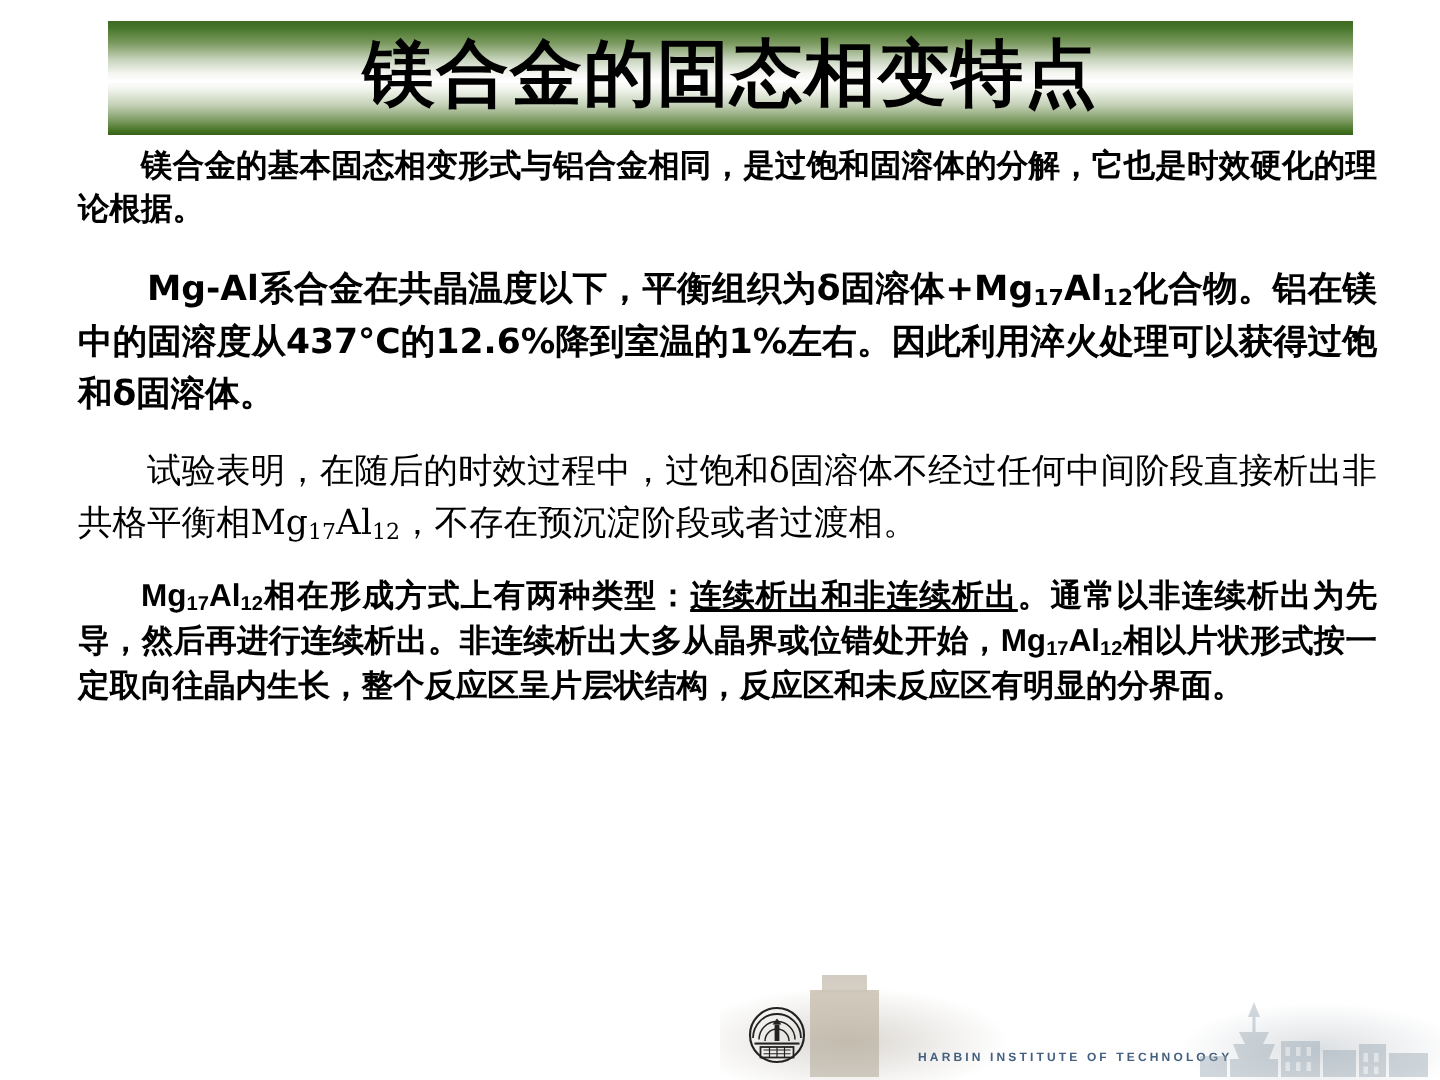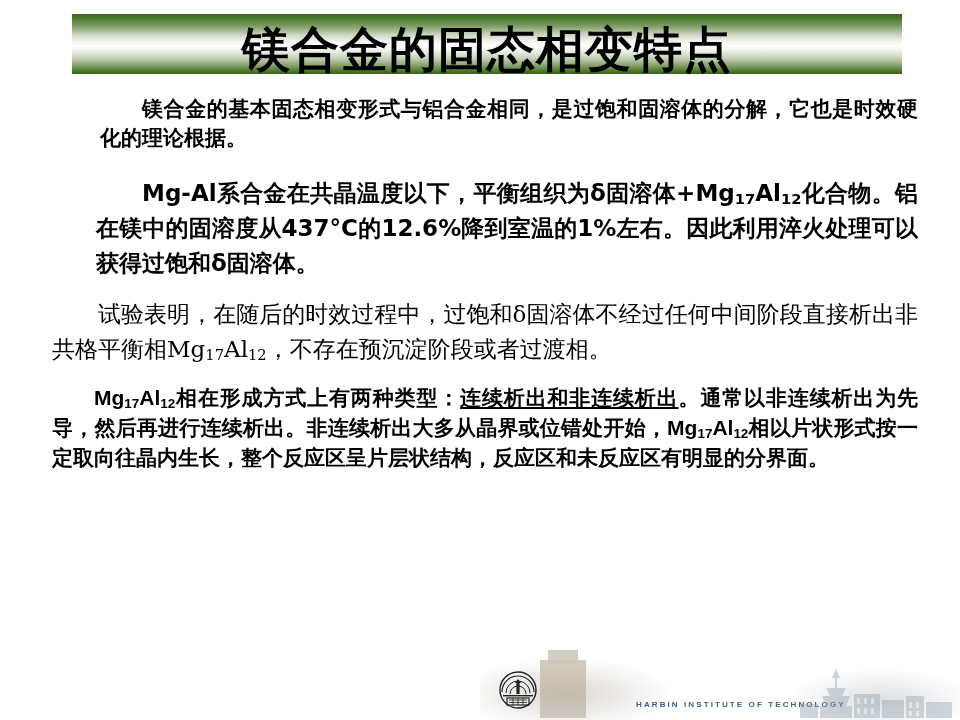--- a/index.html
+++ b/index.html
@@ -20,21 +20,21 @@
     height: 720px;
     background: #ffffff;
     box-sizing: border-box;
   }
   
   .title-banner {
     position: absolute;
     left: 72px;
     top: 14px;
     width: 830px;
-    height: 60px;
+    height: 76px;
     background: linear-gradient(to bottom,
         #3f6b22 0%,
         #47752a 6%,
         #7d9c62 20%,
         #c8d4bd 34%,
         #f4f6f1 46%,
         #ffffff 53%,
         #f1f4ec 60%,
         #c3d0b6 74%,
         #79985d 88%,
@@ -65,42 +65,40 @@
     width: 866px;
   }
   .para {
     color: #000000;
     font-weight: bold;
     margin: 0;
     text-align: justify;
     text-justify: inter-ideograph;
   }
   .p-intro {
-    font-family: Liberation Mono, monospace;
+    font-family: Liberation Sans, sans-serif;
     font-size: 21px;
     line-height: 29px;
     text-indent: 2em;
     margin-bottom: 22px;
-    margin-left: 48px;
   }
   .p-blue {
     font-family: "DejaVu Sans", "Liberation Sans", sans-serif;
     font-size: 21px;
     line-height: 28px;
     color: #141a8c;
     font-weight: bold;
     margin-bottom: 24px;
   }
   .p-main {
     font-family: "DejaVu Sans", "Liberation Sans", sans-serif;
     font-size: 23px;
     line-height: 35px;
     text-indent: 2em;
     margin-bottom: 16px;
-    margin-left: 44px;
   }
   .p-serif {
     font-family: "DejaVu Serif", "Liberation Serif", serif;
     font-size: 23px;
     line-height: 35px;
     text-indent: 2em;
     margin-bottom: 16px;
     font-weight: normal;
   }
   .p-last {
@@ -167,21 +165,21 @@
     font-family: "DejaVu Serif", "Liberation Serif", serif;
     font-size: 25px;
     font-weight: bold;
     font-style: italic;
     color: #2f4e86;
     letter-spacing: 3px;
     white-space: nowrap;
   }
   .en-name {
     position: absolute;
-    left: 156px;
+    left: 132px;
     top: 52px;
     font-family: "Liberation Sans", "DejaVu Sans", sans-serif;
     font-size: 8px;
     font-weight: bold;
     color: #44607f;
     letter-spacing: 2.1px;
     white-space: nowrap;
   }
   .skyline {
     position: absolute;

